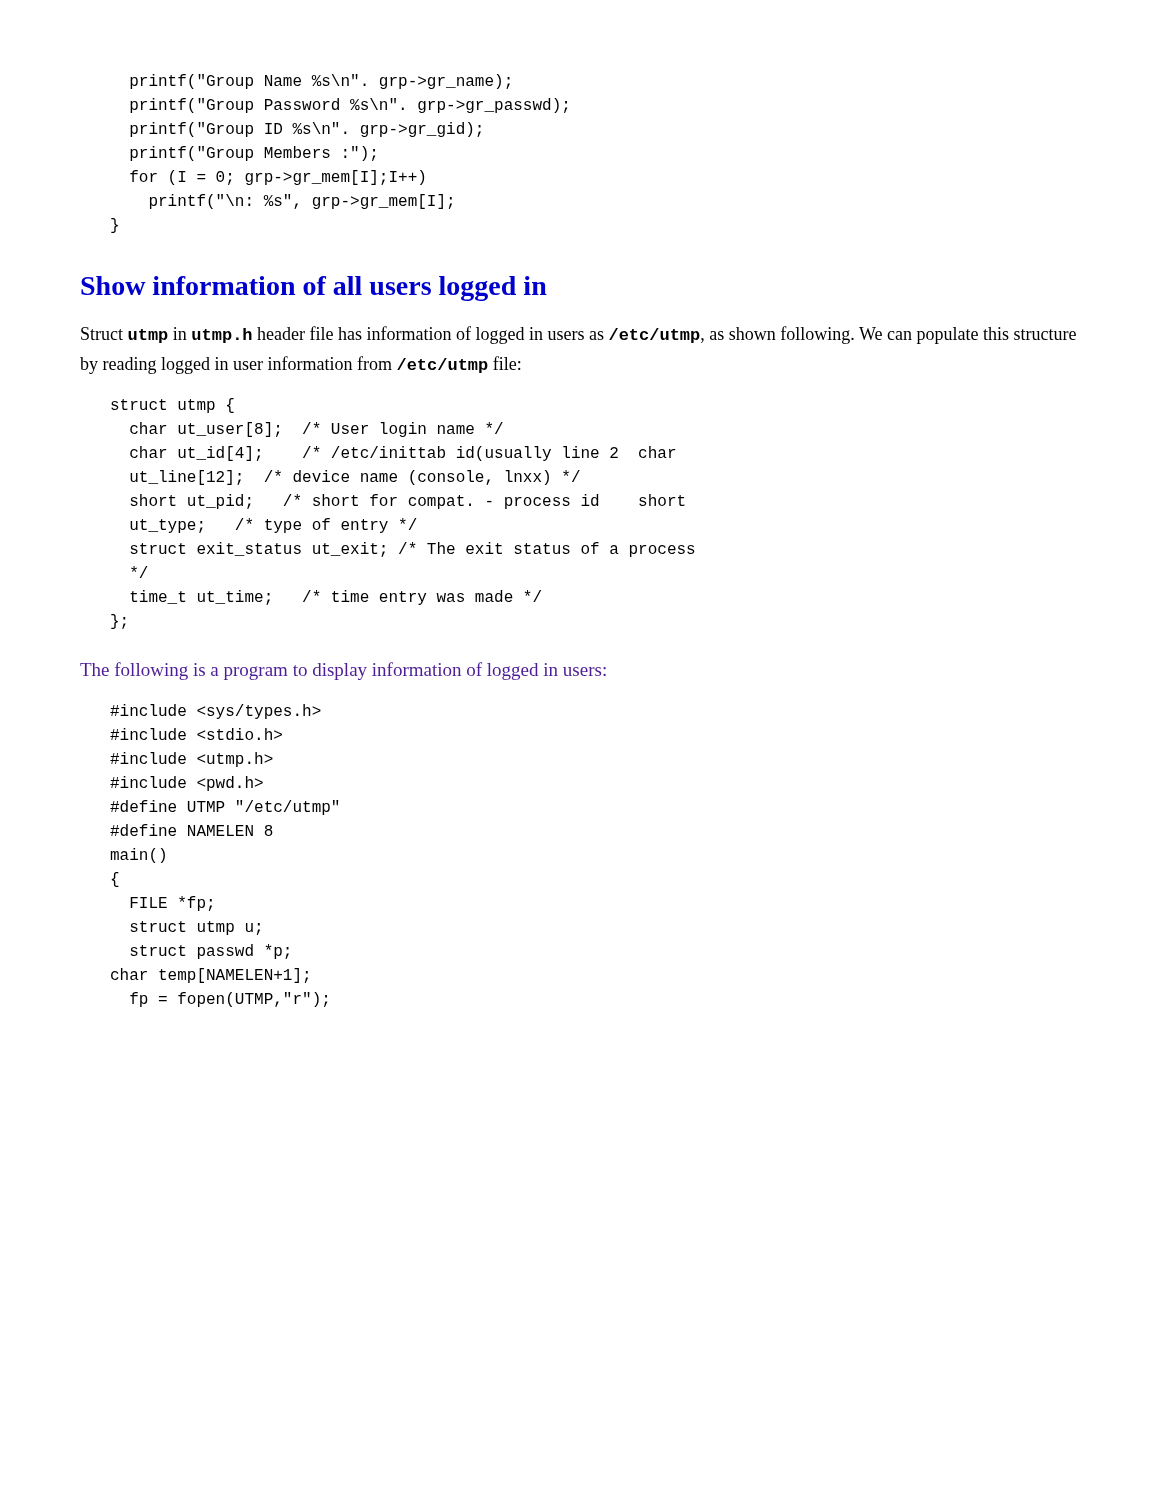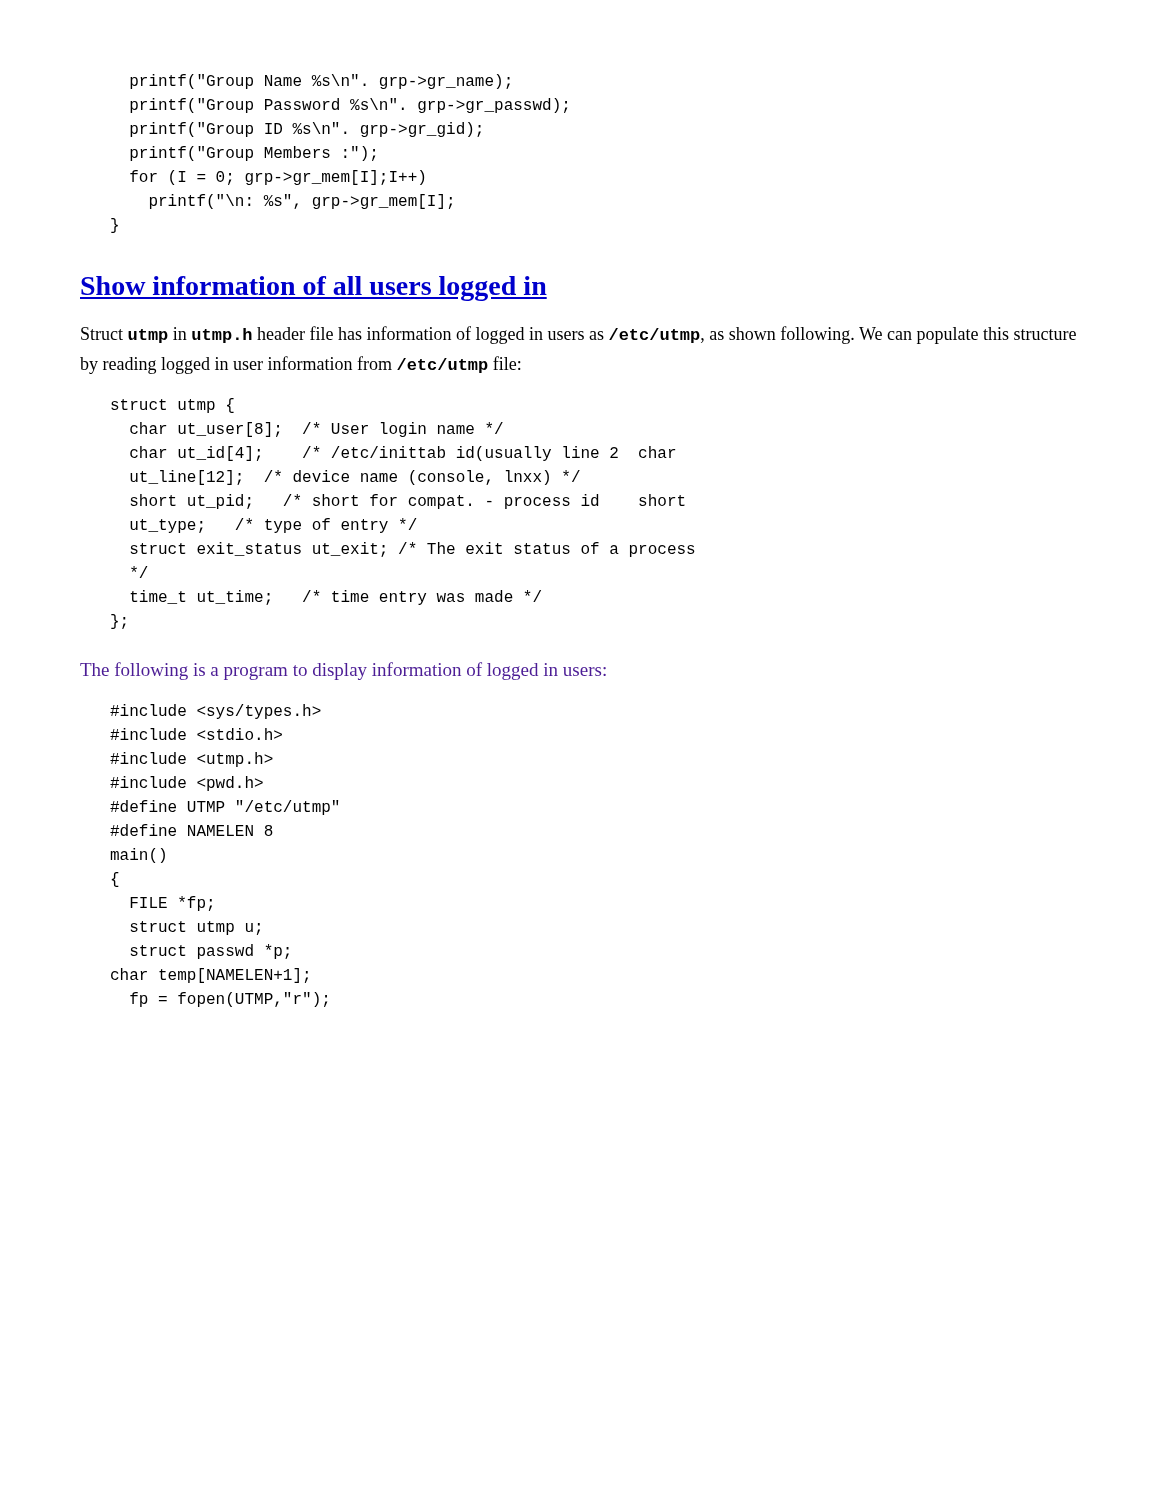--- a/index.html
+++ b/index.html
@@ -26,21 +26,20 @@
       margin: 10px 0 20px 0;
       color: #000000;
       padding-left: 30px;
     }
 
     .section-heading {
       font-family: Georgia, 'Times New Roman', serif;
       font-size: 28px;
       font-weight: bold;
       color: #0000cc;
-      text-decoration: underline;
       margin: 30px 0 16px 0;
       line-height: 1.3;
     }
 
     .paragraph {
       font-family: Georgia, 'Times New Roman', serif;
       font-size: 18px;
       line-height: 1.65;
       margin-bottom: 14px;
       color: #000000;

